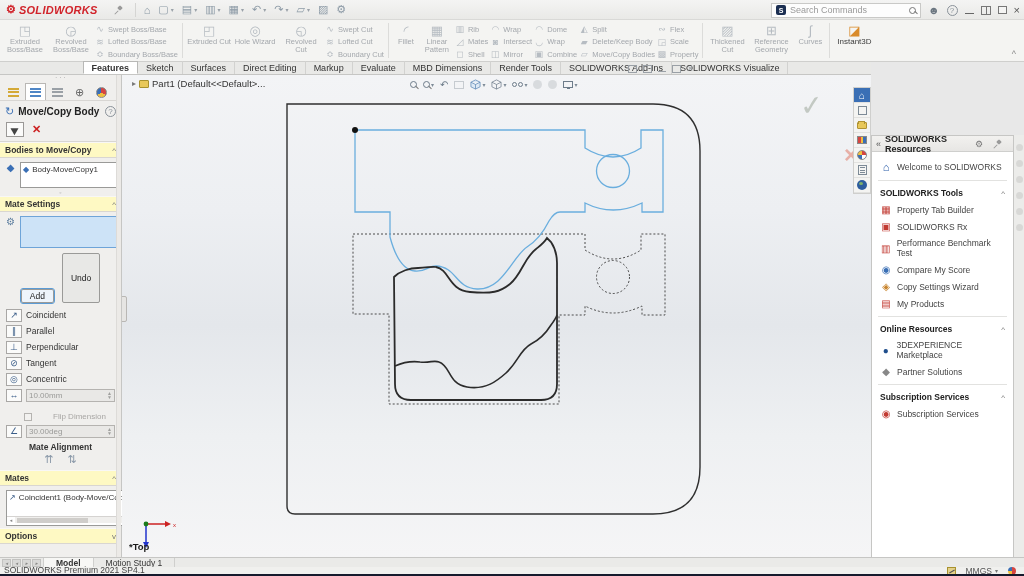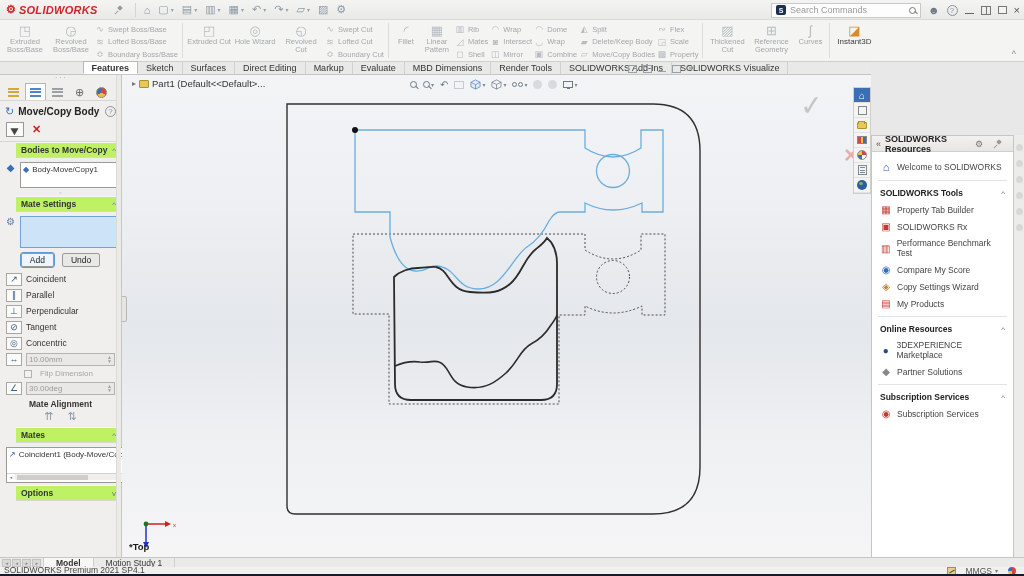--- a/index.html
+++ b/index.html
@@ -82,39 +82,39 @@
   .pie-ico { width:11px; height:11px; border-radius:50%;
     background:conic-gradient(#d64541 0 33%, #f0c040 33% 66%, #3a6fb5 66% 100%); border:1px solid #888; }
   .crosshair { font-size:11px; color:#666; line-height:11px; }
   .pm-titlerow { display:flex; align-items:center; gap:4px; padding:4px 5px 2px; }
   .pm-title-ico { color:#3a6fb5; font-size:11px; }
   .pm-title { font-weight:bold; font-size:10px; color:#222; flex:1; }
   .pm-okrow { display:flex; align-items:center; gap:8px; padding:2px 6px 4px; border-bottom:1px solid #d8d6d3; }
   .cursor-btn { width:18px; height:15px; border:1px solid #9a9896; background:#fbfbfa; display:flex; align-items:center; justify-content:center; }
   .cursor-tri { width:0; height:0; border-left:7px solid #444; border-top:4px solid transparent; border-bottom:4px solid transparent; transform:rotate(-30deg); }
   .pm-x { color:#cc2222; font-weight:bold; font-size:11px; }
-  .pm-sec-hdr { display:flex; align-items:center; background:#bef264; border-top:1px solid #f8f7f5; border-bottom:1px solid #d9d6d1;
-    padding:2px 5px; font-size:8.5px; font-weight:bold; color:#333;margin-left:16px; }
+  .pm-sec-hdr { display:flex; align-items:center; background:#fef9c3; border-top:1px solid #f8f7f5; border-bottom:1px solid #d9d6d1;
+    padding:2px 5px; font-size:8.5px; font-weight:bold; color:#333; }
   .pm-sec-hdr .chev { margin-left:auto; color:#777; font-size:8px; font-weight:normal; }
   .pm-row { display:flex; align-items:flex-start; gap:3px; padding:4px 4px 2px 4px; }
   .pm-row .row-ico { font-size:10px; width:13px; text-align:center; }
   .listbox { background:#fff; border:1px solid #9a9a98; flex:1; }
   .listbox .li { display:flex; align-items:center; gap:3px; font-size:8px; color:#333; padding:2px 2px; white-space:nowrap; overflow:hidden; }
   .sel-box { background:#cde3f7; border:1px solid #6ea4d8; flex:1; height:32px; }
   .btn-row { display:flex; justify-content:center; gap:8px; padding:3px 0 4px; }
   .pm-btn { background:#e8e8e6; border:1px solid #9a9a98; border-radius:2px; font-size:8.5px; padding:1px 8px; color:#222; }
-  .pm-btn.focused { outline:1px solid #5b9bd5; background:#eef4fb; }
+  .pm-btn.focused { outline:1px solid #5b9bd5; background:#eef4fb;margin-top:36px; }
   .mate-row { display:flex; align-items:center; gap:4px; padding:1.5px 6px; }
   .mate-ico { width:16px; height:13px; border:1px solid #a9a7a5; background:#fbfbfa; font-size:9px; color:#3a5d88;
     display:flex; align-items:center; justify-content:center; }
   .mate-lbl { font-size:8.5px; color:#333; }
   .num-field { display:flex; align-items:center; background:#e9e8e6; border:1px solid #b5b3b0; flex:1; height:13px; padding:0 2px; }
   .num-field .val { flex:1; font-size:8px; color:#9a9a98; }
   .spin { display:flex; flex-direction:column; font-size:5px; color:#a0a09e; line-height:4px; }
-  .chk-row { display:flex; align-items:center; gap:8px; padding:2px 6px 2px 24px; }
+  .chk-row { display:flex; align-items:center; gap:21px; padding:9px 6px 2px 24px; }
   .chk { width:8px; height:8px; border:1px solid #b5b3b0; background:#f2f1ef; }
   .chk-lbl { font-size:8px; color:#a8a6a4; }
   .align-lbl { text-align:center; font-size:8.5px; font-weight:bold; color:#333; padding:3px 0 1px; }
   .align-icons { display:flex; justify-content:center; gap:14px; color:#8a98a8; font-size:11px; padding-bottom:4px; }
   .hscroll { display:flex; align-items:center; height:7px; border-top:1px solid #d5d3d1; }
   .hscroll .end { font-size:5px; color:#888; width:8px; text-align:center; }
   .hscroll .track { flex:1; background:#f0efed; height:100%; position:relative; }
   .hscroll .thumb { position:absolute; left:2px; top:1px; height:5px; width:60%; background:#cfcdca; }
   .tr-btn-wrap { text-align:center; padding-top:8px; }
   .tr-btn { background:#e6e5e3; border:1px solid #9a9a98; border-radius:2px; font-size:8.5px; padding:2px 7px; color:#222; }

